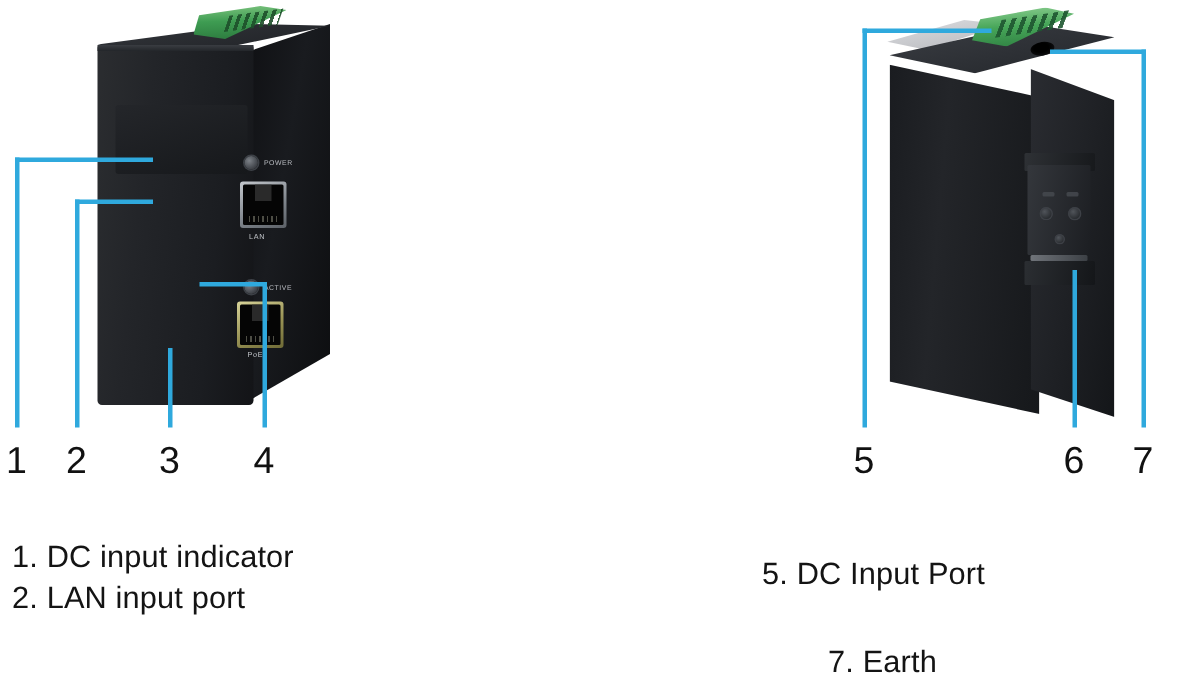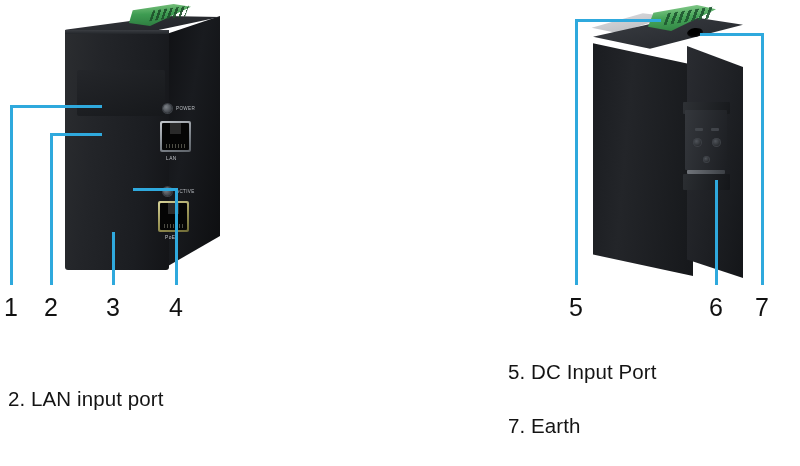--- a/index.html
+++ b/index.html
@@ -346,18 +346,19 @@
 
   <div class="callout-num" style="left:0px;   top:295px;">1</div>
   <div class="callout-num" style="left:40px;  top:295px;">2</div>
   <div class="callout-num" style="left:102px; top:295px;">3</div>
   <div class="callout-num" style="left:165px; top:295px;">4</div>
 
   <div class="callout-num" style="left:565px; top:295px;">5</div>
   <div class="callout-num" style="left:705px; top:295px;">6</div>
   <div class="callout-num" style="left:751px; top:295px;">7</div>
 
+  <div class="legend legend-left" style="top:360px;">1. DC input indicator</div>
   <div class="legend legend-left" style="top:387px;">2. LAN input port</div>
 
-  <div class="legend legend-right" style="top:360px;">5. DC Input Port</div>
-  <div class="legend legend-right" style="top:414px;">7. Earth</div>
+  <div class="legend legend-right" style="top:371px;">5. DC Input Port</div>
+  <div class="legend legend-right" style="top:430px;margin-left:44px;">7. Earth</div>
 
 </div>
 
 </body></html>

